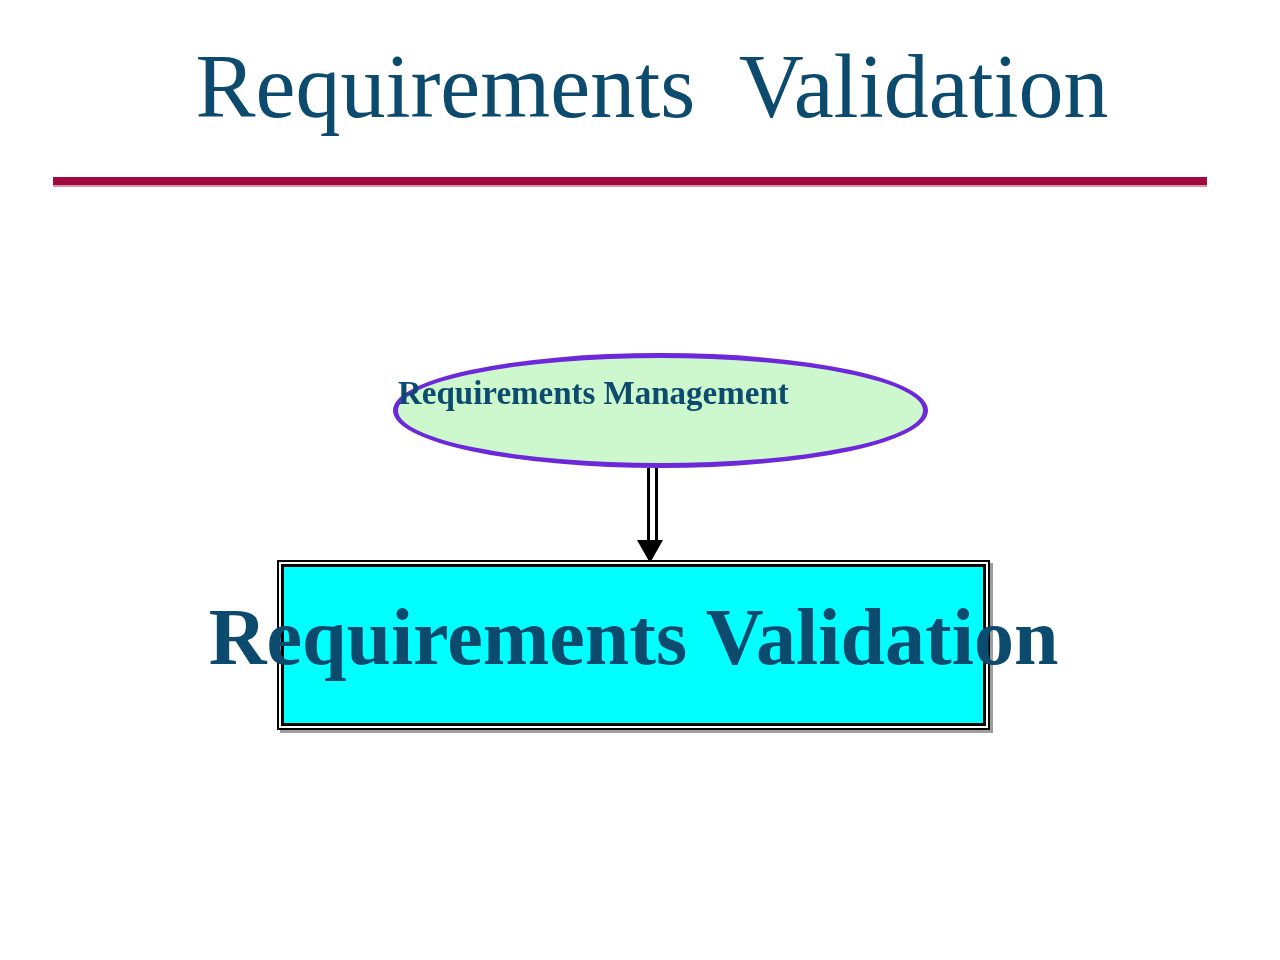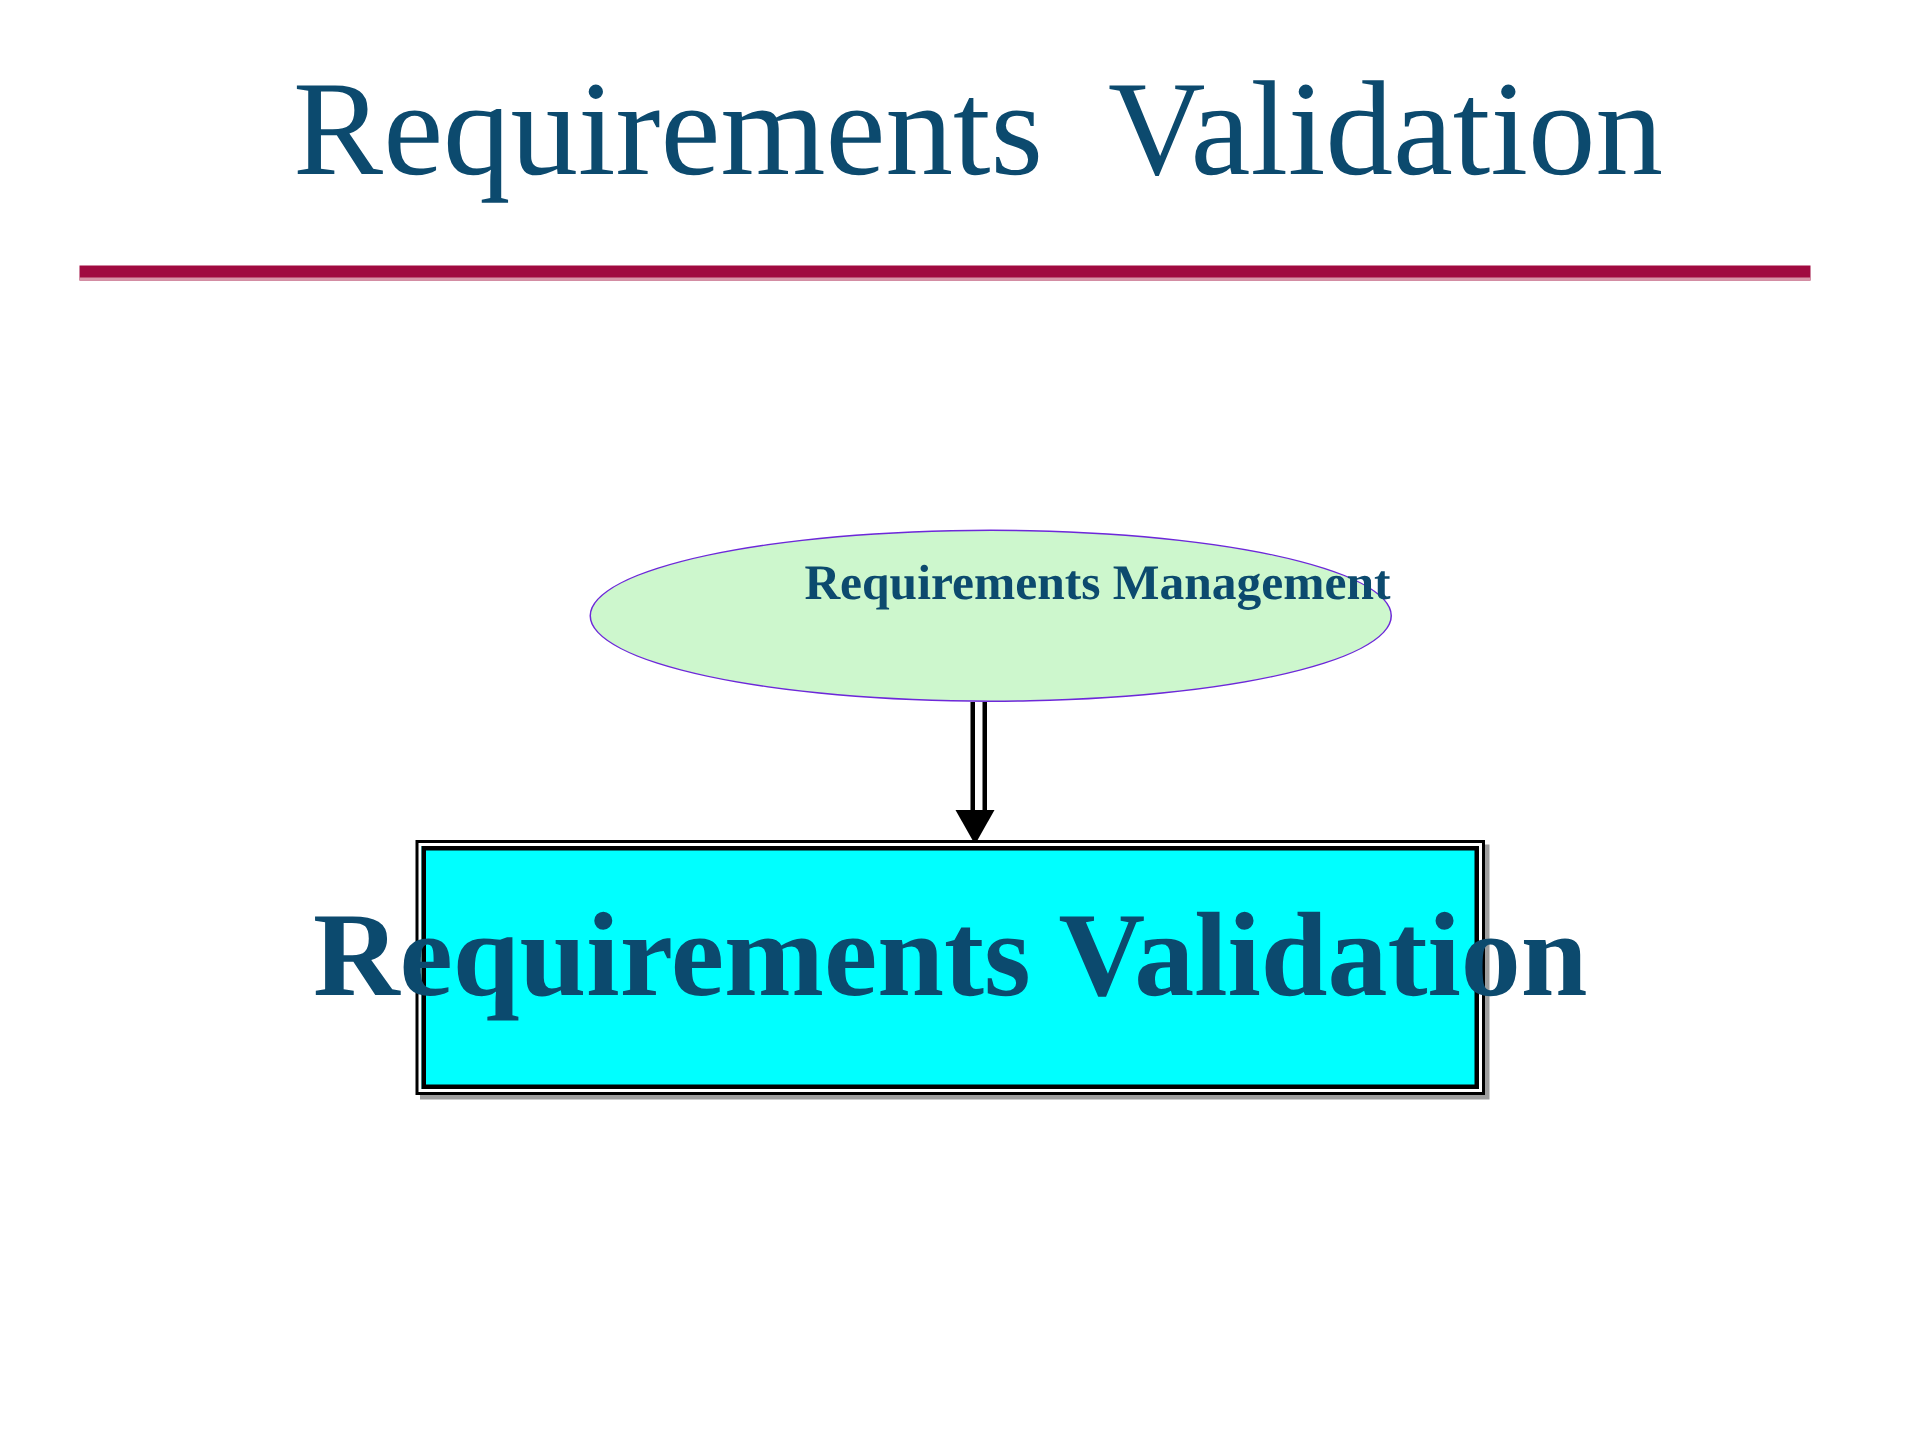--- a/index.html
+++ b/index.html
@@ -32,24 +32,24 @@
     border-bottom: 2px solid #D795A8;
   }
   .rule-top    { left: 53px;  top: 177px; width: 1154px; }
   .rule-bottom { left: 63px;  top: 878px; width: 1154px; }
 
   .ellipse {
     position: absolute;
     left: 393px; top: 353px;
     width: 535px; height: 115px;
     box-sizing: border-box;
-    border: 1px solid #6d28d9;
+    border: 5px solid #6d28d9;
     border-radius: 50%;
     display: flex;
-    justify-content: flex-end;
+    justify-content: flex-start;
     align-items: flex-start;
     padding-top: 19px;
   }
   .ellipse-label {
     font-weight: 700;
     font-size: 33px;
     line-height: 1;
     white-space: nowrap;
   }
 

